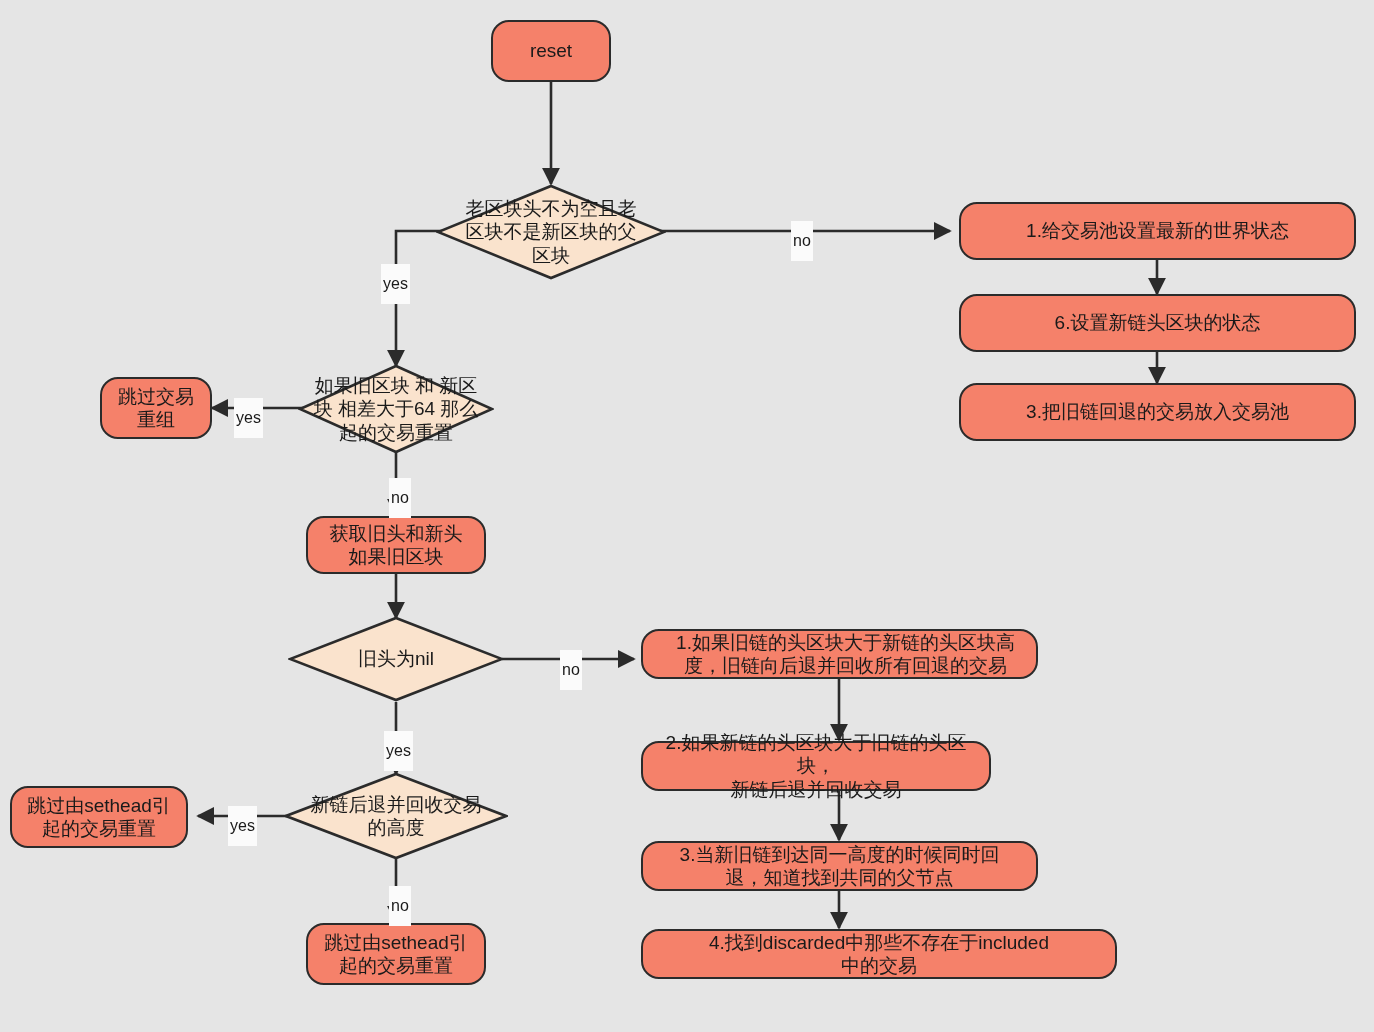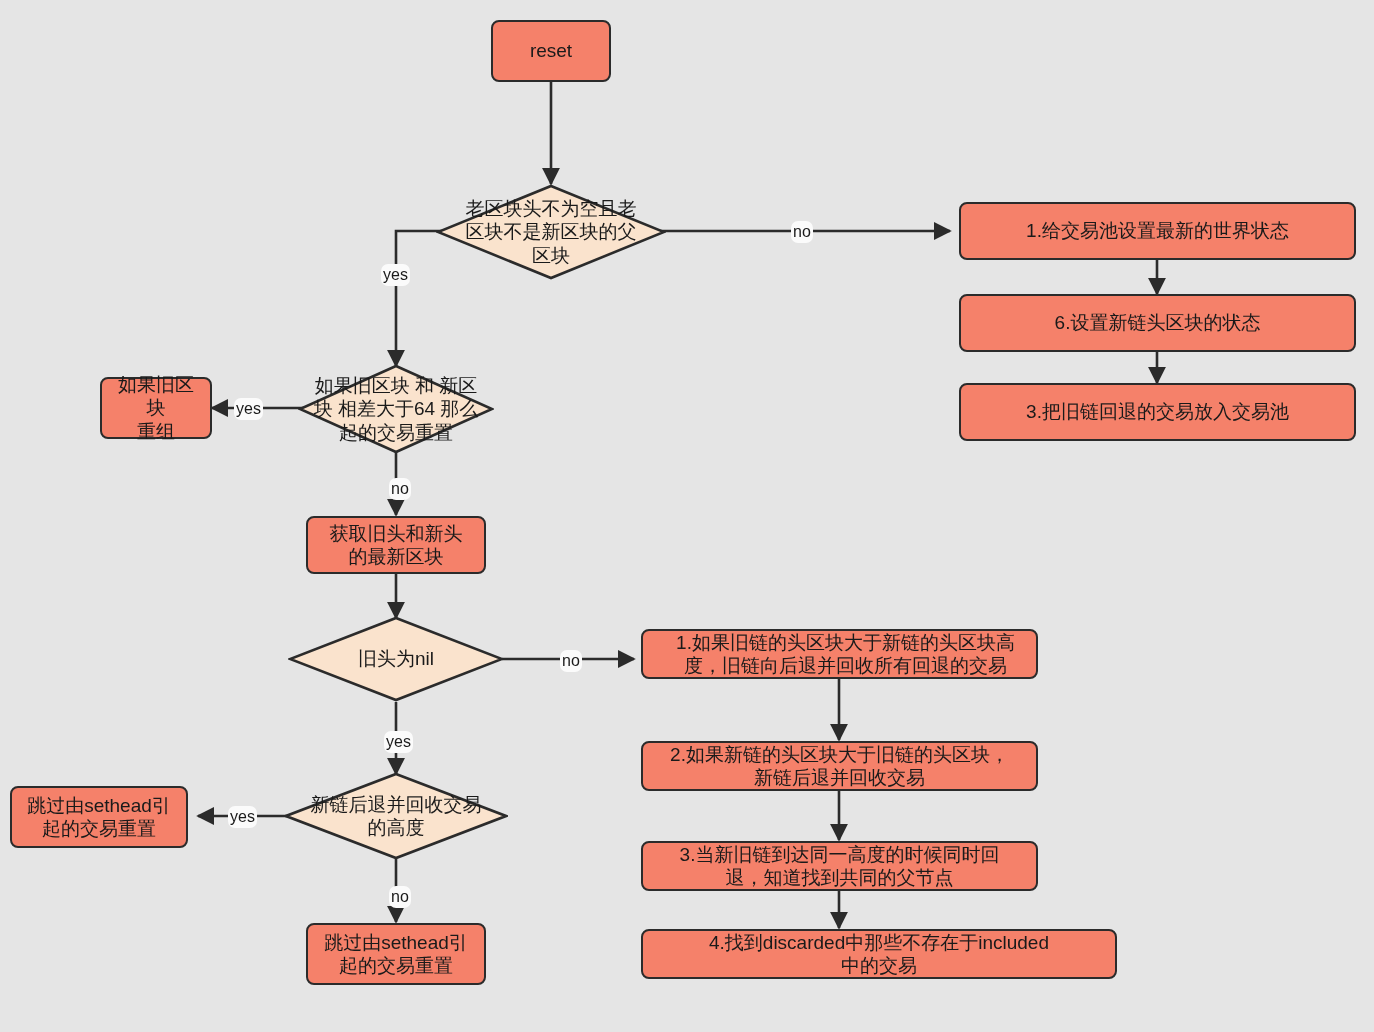--- a/index.html
+++ b/index.html
@@ -34,21 +34,21 @@
     align-items: center;
     justify-content: center;
     text-align: center;
     color: #1a1a1a;
     line-height: 1.22;
     white-space: pre-line;
   }
   .node.process {
     background: #f5816a;
     border: 2.5px solid #2b2b2b;
-    border-radius: 8px;
+    border-radius: 18px;
     font-size: 19px;
     padding: 4px 8px;
   }
   .node.decision {
     background: transparent;
     border: none;
     font-size: 19px;
   }
   .decision .dlabel {
     position: relative;
@@ -61,24 +61,23 @@
     width: 100%;
     height: 100%;
     z-index: 1;
   }
   .edge-label {
     position: absolute;
     background: #fbfbfb;
     color: #1a1a1a;
     font-size: 16px;
     line-height: 1;
-    padding: 3px 2px;
+    padding: 12px 2px;
     z-index: 5;
     white-space: nowrap;
-    border-radius: 7px;
   }
 </style>
 </head>
 <body>
 
 <div id="canvas">
 
   <svg class="edges" viewBox="0 0 1374 1032">
     <defs>
       <marker id="ah" viewBox="0 0 10 10" refX="9" refY="5" markerWidth="7" markerHeight="7" orient="auto-start-reverse">
@@ -145,27 +144,27 @@
   <div class="node decision" style="left:298px; top:364px; width:196px; height:90px;">
     <svg class="dshape" viewBox="0 0 196 90" preserveAspectRatio="none">
       <polygon points="98,2 194,45 98,88 2,45" fill="#fae3cd" stroke="#2b2b2b" stroke-width="2.6"></polygon>
     </svg>
     <span class="dlabel">如果旧区块 和 新区
 块 相差大于64  那么
 起的交易重置</span>
   </div>
 
   <div class="node process" style="left:100px; top:377px; width:112px; height:62px;">
-    <span>如果旧区块
+    <span>跳过交易
 重组</span>
   </div>
 
   <div class="node process" style="left:306px; top:516px; width:180px; height:58px;">
     <span>获取旧头和新头
-的最新区块</span>
+如果旧区块</span>
   </div>
 
   <div class="node decision" style="left:288px; top:616px; width:216px; height:86px;">
     <svg class="dshape" viewBox="0 0 216 86" preserveAspectRatio="none">
       <polygon points="108,2 214,43 108,84 2,43" fill="#fae3cd" stroke="#2b2b2b" stroke-width="2.6"></polygon>
     </svg>
     <span class="dlabel">旧头为nil</span>
   </div>
 
   <div class="node decision" style="left:284px; top:772px; width:224px; height:88px;">
@@ -184,21 +183,21 @@
   <div class="node process" style="left:306px; top:923px; width:180px; height:62px;">
     <span>跳过由sethead引
 起的交易重置</span>
   </div>
 
   <div class="node process" style="left:641px; top:629px; width:397px; height:50px;padding-left:20px;">
     <span>1.如果旧链的头区块大于新链的头区块高
 度，旧链向后退并回收所有回退的交易</span>
   </div>
 
-  <div class="node process" style="left:641px; top:741px; width:397px; height:50px;">
+  <div class="node process" style="left:641px; top:741px; width:350px; height:50px;">
     <span>2.如果新链的头区块大于旧链的头区块，
 新链后退并回收交易</span>
   </div>
 
   <div class="node process" style="left:641px; top:841px; width:397px; height:50px;">
     <span>3.当新旧链到达同一高度的时候同时回
 退，知道找到共同的父节点</span>
   </div>
 
   <div class="node process" style="left:641px; top:929px; width:476px; height:50px;">

